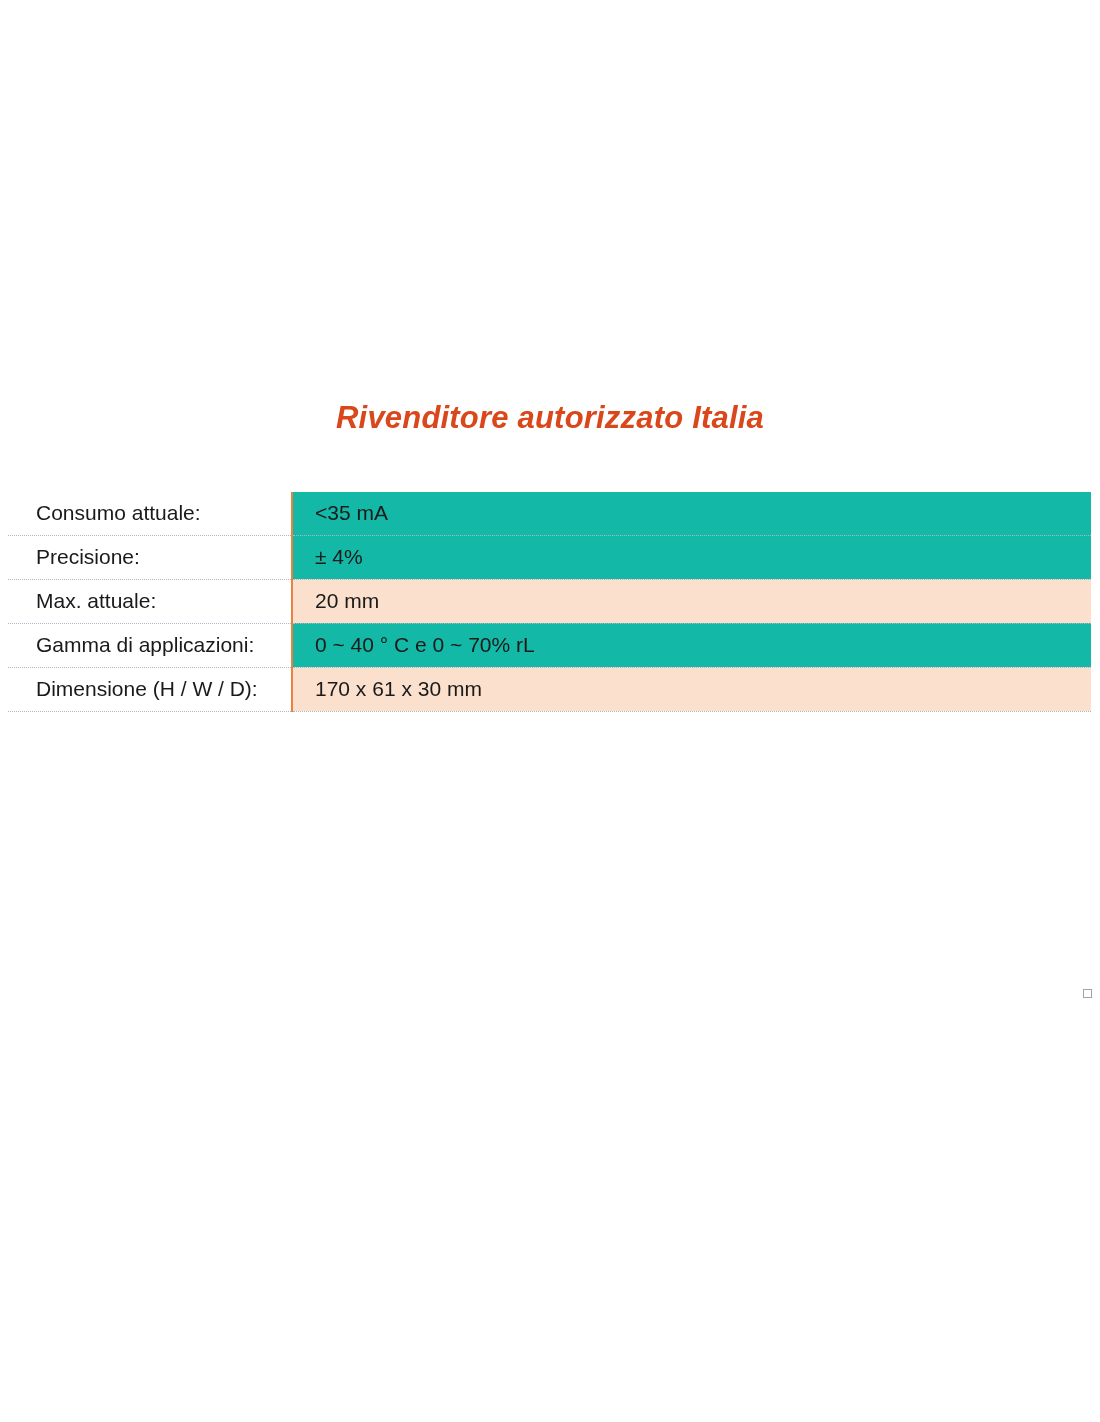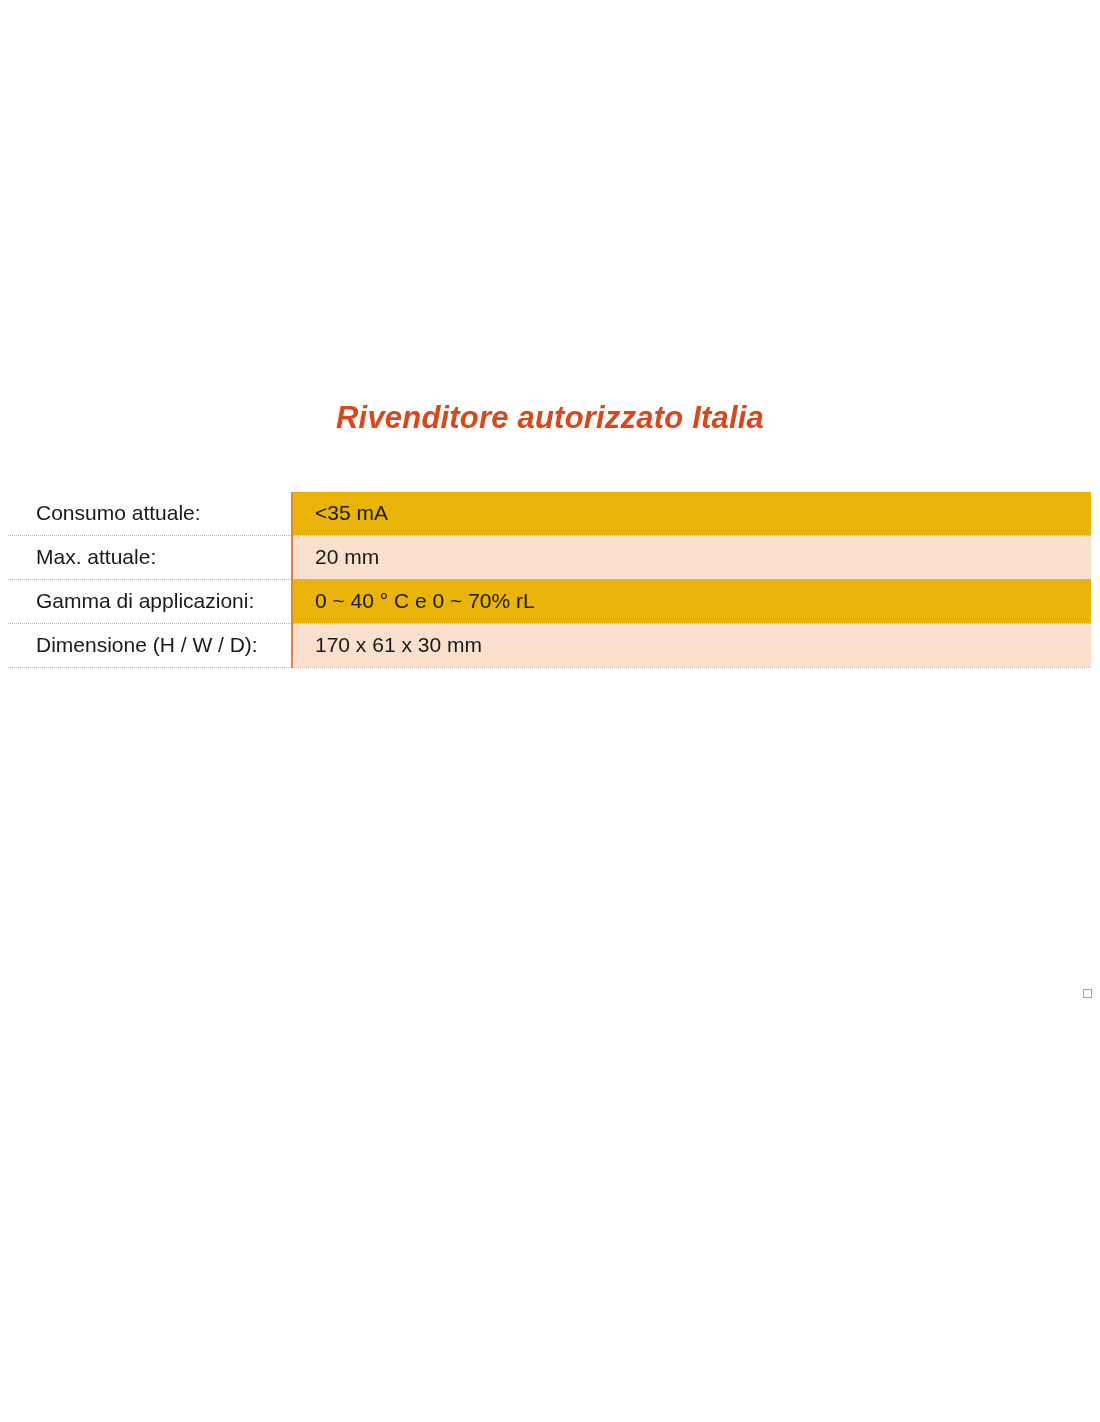--- a/index.html
+++ b/index.html
@@ -67,21 +67,21 @@
     color: #1a1a1a;
   }
 
   .spec-table td.value {
     background: #fbe0cd;
     padding-left: 22px;
     color: #1a1a1a;
   }
 
   .spec-table tr.shade-none td.value {
-    background: #eab308;
+    background: #14b8a6;
   }
 
   .spec-table tr:last-child td {
     border-bottom: 1px dotted #a9b7c6;
   }
 
   .multiline {
     white-space: pre-line;
   }
 
@@ -101,20 +101,24 @@
 <div class="page">
 
   <div class="doc-title">Rivenditore autorizzato Italia</div>
 
   <table class="spec-table">
     <tbody>
       <tr class="shade-none">
         <td class="label multiline">Consumo attuale:</td>
         <td class="value">&lt;35 mA</td>
       </tr>
+      <tr class="shade-none">
+        <td class="label">Precisione:</td>
+        <td class="value">± 4%</td>
+      </tr>
       <tr>
         <td class="label multiline">Max. attuale:</td>
         <td class="value">20 mm</td>
       </tr>
       <tr class="shade-none">
         <td class="label multiline">Gamma di applicazioni:</td>
         <td class="value">0 ~ 40 ° C e 0 ~ 70% rL</td>
       </tr>
       <tr>
         <td class="label multiline">Dimensione (H / W / D):</td>

